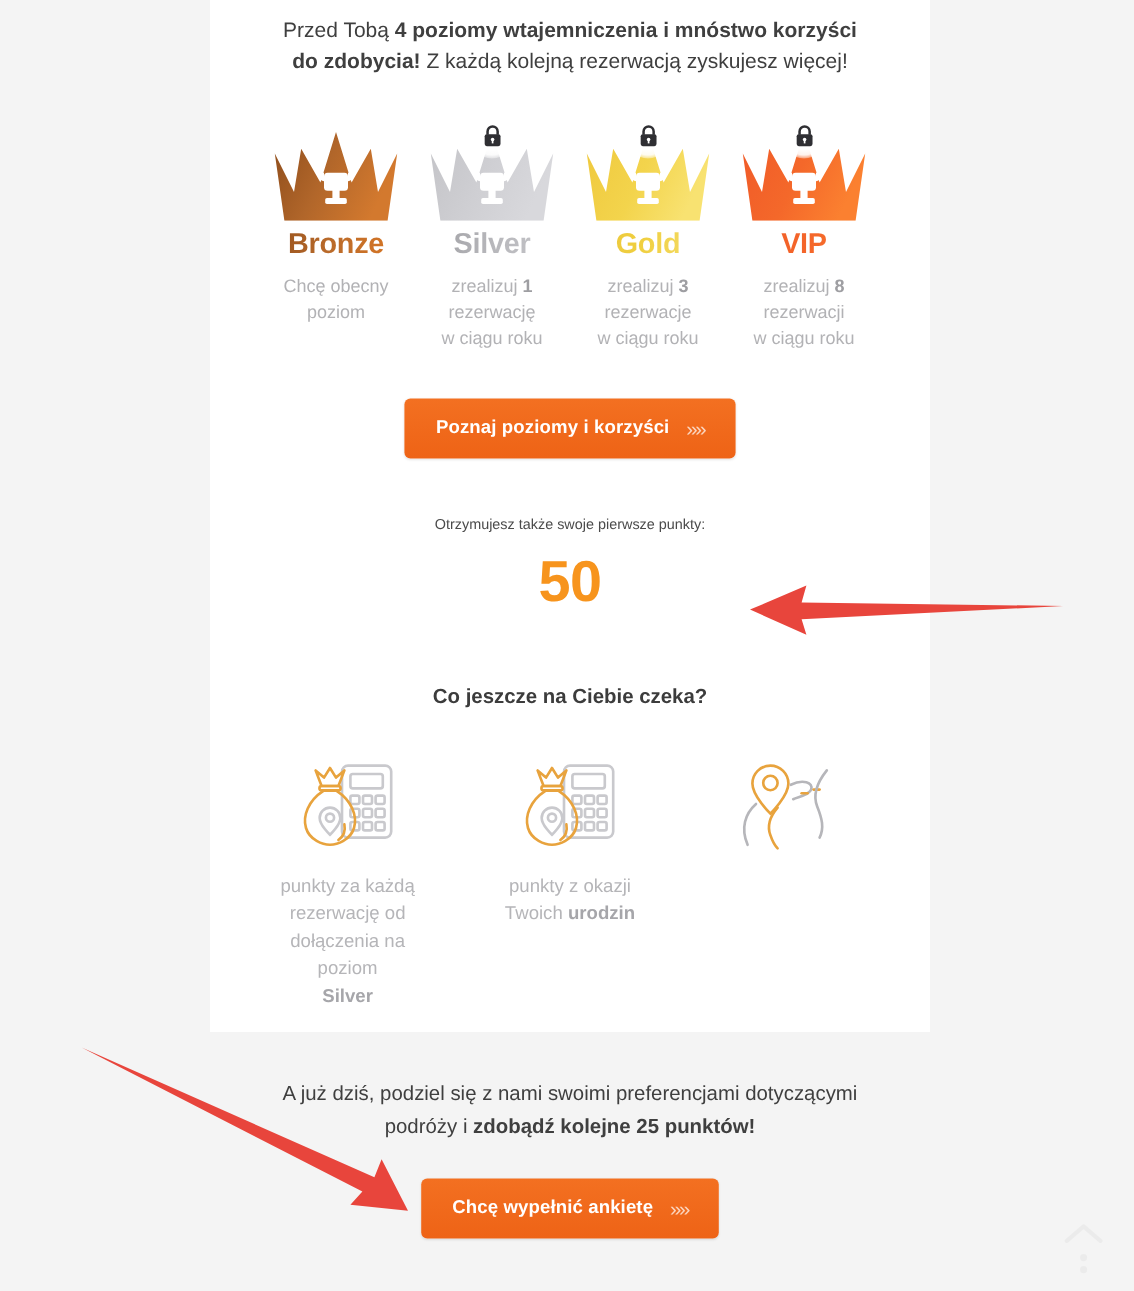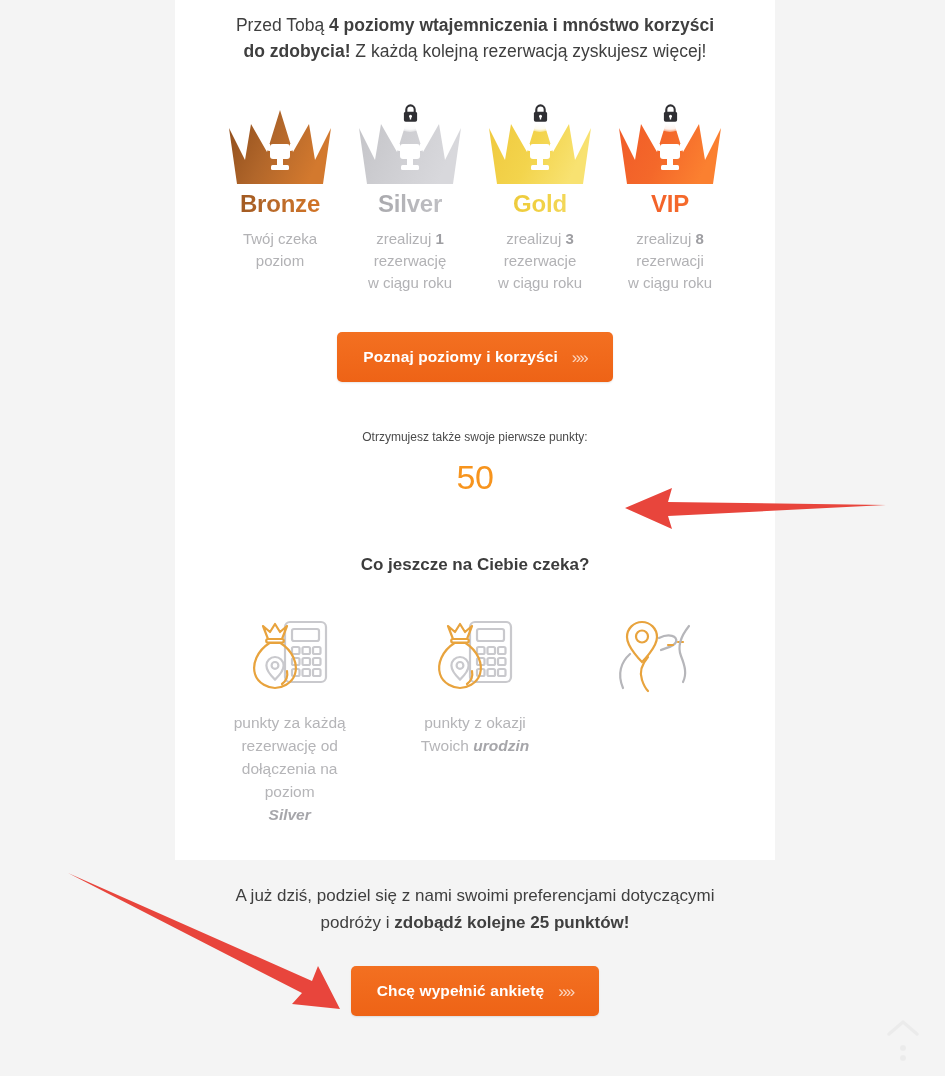--- a/index.html
+++ b/index.html
@@ -138,21 +138,21 @@
   #points-block { margin-top: 48px; text-align: center; }
   #points-intro { font-size: 12px; color: #4a4a4a; }
   #points-line {
     margin-top: 14px;
     display: flex;
     align-items: baseline;
     justify-content: center;
     gap: 7px;
     color: #f7941d;
   }
-  #points-number { font-size: 34px; font-weight: 400; letter-spacing: -0.5px; }
+  #points-number { font-size: 48px; font-weight: 700; letter-spacing: -0.5px; }
   #points-text { font-size: 25px; font-weight: 700; letter-spacing: -0.2px; }
 
   
   #benefits-heading {
     margin-top: 58px;
     text-align: center;
     font-size: 17px;
     font-weight: 700;
     color: #3c3c3c;
   }
@@ -166,21 +166,21 @@
   }
 
   .benefit { width: 175px; text-align: center; }
   .benefit-ico { height: 86px; display: flex; align-items: center; justify-content: center; }
   .benefit-cap {
     margin-top: 12px;
     font-size: 15.5px;
     line-height: 23px;
     color: #b5b5b8;
   }
-  .benefit-cap b { font-weight: 700; color: #a6a6aa; font-style: italic; }
+  .benefit-cap b { font-weight: 700; color: #a6a6aa; }
 
   
   #survey-text {
     margin-top: 56px;
     text-align: center;
     font-size: 17px;
     line-height: 27px;
     color: #3f3f3f;
     padding: 0 26px;
   }
@@ -236,21 +236,21 @@
               <rect x="45" y="42" width="20" height="15" rx="3"></rect>
               <path d="M41 42 h4 v7 a4 4 0 0 1 -4 -4 z"></path>
               <path d="M69 42 h-4 v7 a4 4 0 0 0 4 -4 z"></path>
               <rect x="52" y="56" width="6" height="8"></rect>
               <rect x="46" y="63" width="18" height="5" rx="1.5"></rect>
             </g>
           </svg>
         </div>
         <div class="tier-label lbl-bronze">Bronze</div>
         <div class="tier-desc">
-          <span>Twój czeka</span><br>
+          <span>Chcę obecny</span><br>
           <span>poziom</span>
         </div>
       </div>
 
       <div class="tier">
         <div class="crown-wrap">
           <div class="lock-badge">
             <svg width="17" height="19" viewBox="0 0 17 19">
               <path d="M4.3 8.2 V5.6 a4.2 4.2 0 0 1 8.4 0 V8.2" fill="none" stroke="#2f2f33" stroke-width="2.1"></path>
               <rect x="1.9" y="7.8" width="13.2" height="10" rx="1.8" fill="#2f2f33"></rect>

